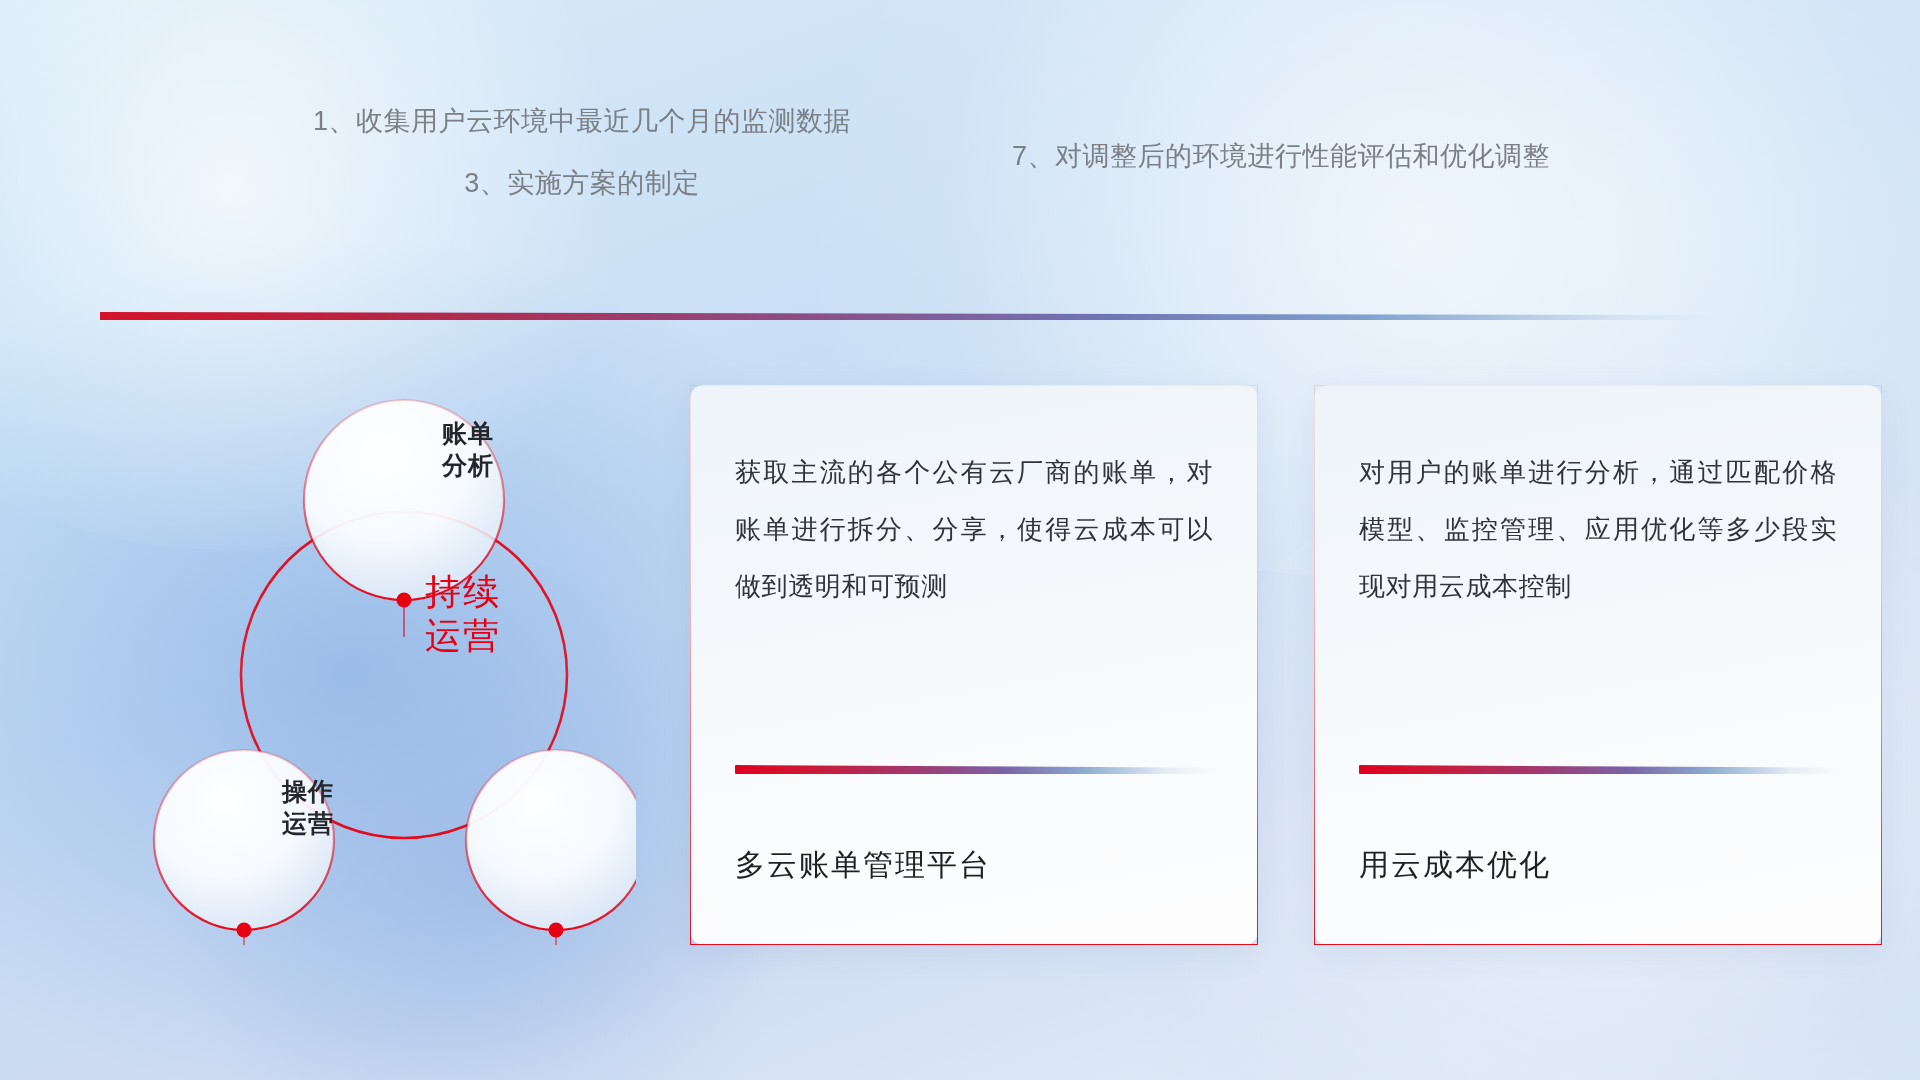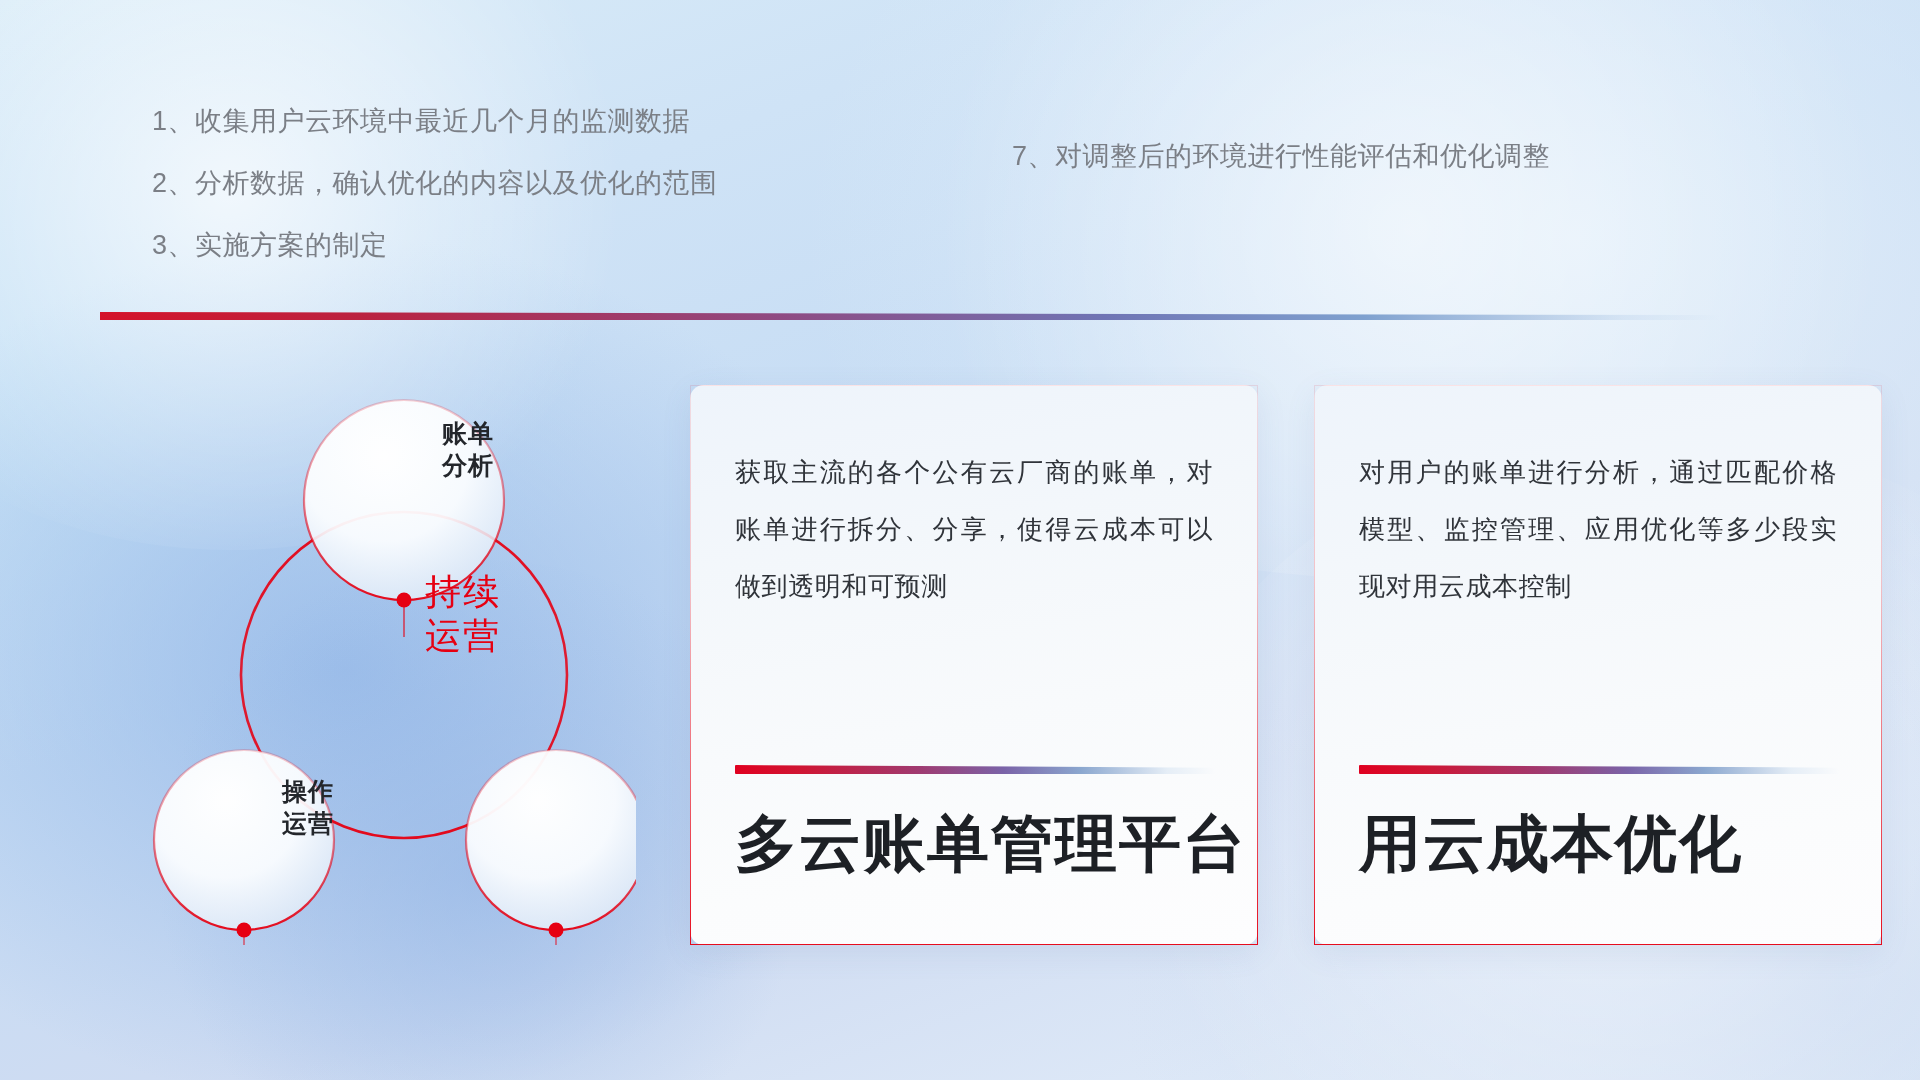--- a/index.html
+++ b/index.html
@@ -59,21 +59,21 @@
     top: 108px;
     left: 152px;
     width: 1640px;
     display: flex;
     gap: 0px;
   }
   .bullet-col {
     display: flex;
     flex-direction: column;
   }
-  .bullet-col.left { width: 860px; }
+  .bullet-col.left { width: 860px; text-align: center; }
   .bullet-col.right { width: 760px; padding-top: 35px; }
 
   .bullet-item {
     font-size: 27px;
     line-height: 1.0;
     color: #7b7f86;
     margin-bottom: 35px;
     letter-spacing: 0.5px;
     white-space: nowrap;
   }
@@ -168,41 +168,40 @@
     width: 480px;
     height: 9px;
     background: linear-gradient(90deg, #e00020 0%, #cf1634 14%, #a03a70 38%, #7a63a8 56%, #8ba7cf 72%, rgba(190,212,235,0.35) 90%, rgba(200,220,240,0) 100%);
     clip-path: polygon(0 0, 100% 30%, 100% 100%, 0 100%);
     border-radius: 1px;
   }
   .card-title {
     position: absolute;
     left: 44px;
     bottom: 58px;
-    font-size: 62px;
-    font-weight: bold;
+    font-size: 30px;
+    font-weight: normal;
     color: #1d2025;
     letter-spacing: 2px;
     white-space: nowrap;
   }
 </style>
 </head>
 <body>
 
 <div class="slide">
 
   <div class="blob blob-a"></div>
   <div class="blob blob-d"></div>
   <div class="blob blob-c"></div>
   <div class="blob blob-b"></div>
 
   <div class="bullets">
     <div class="bullet-col left">
       <div class="bullet-item">1、收集用户云环境中最近几个月的监测数据</div>
-      <div class="bullet-item">2、分析数据，确认优化的内容以及优化的范围</div>
       <div class="bullet-item">3、实施方案的制定</div>
     </div>
     <div class="bullet-col right">
       <div class="bullet-item">7、对调整后的环境进行性能评估和优化调整</div>
     </div>
   </div>
 
   <div class="divider">
     <div class="bar"></div>
   </div>

